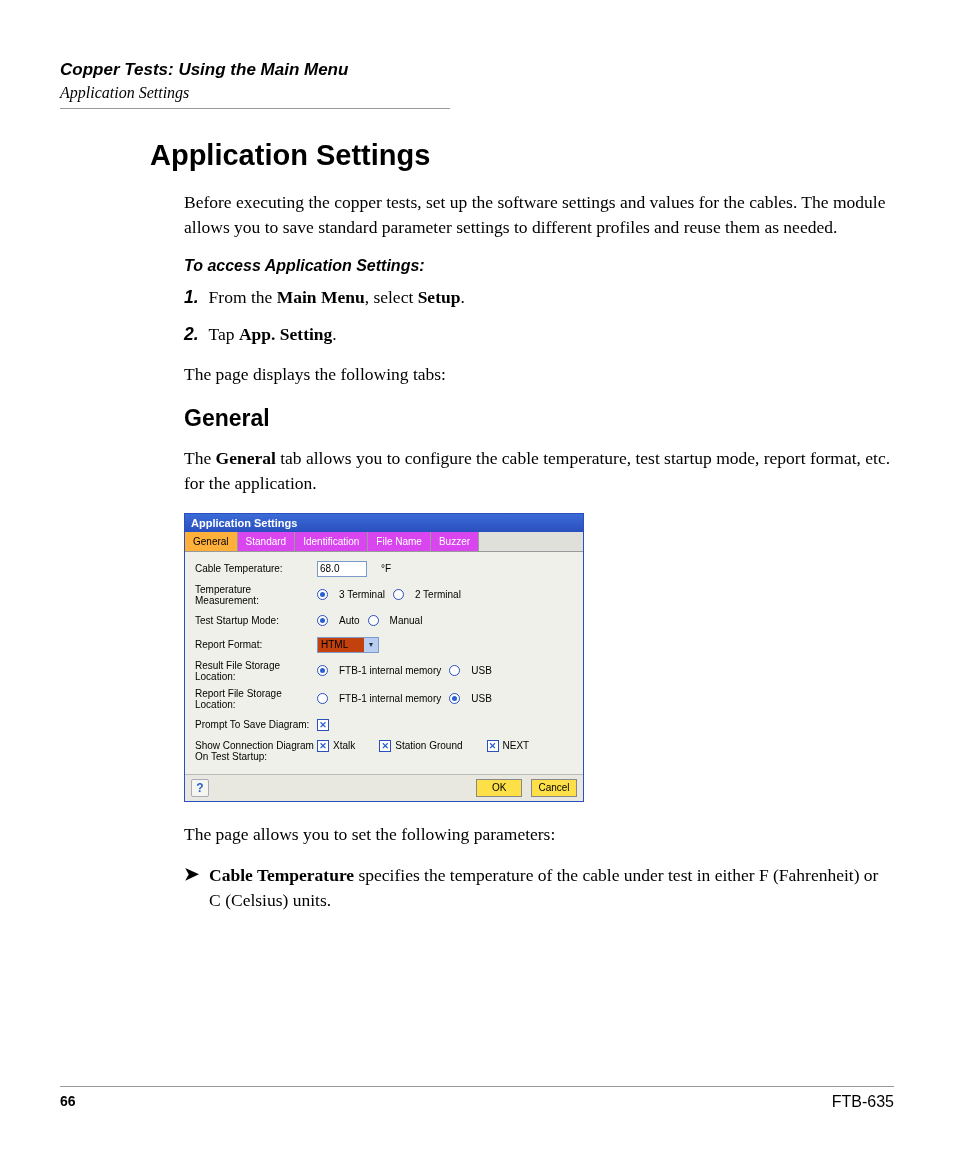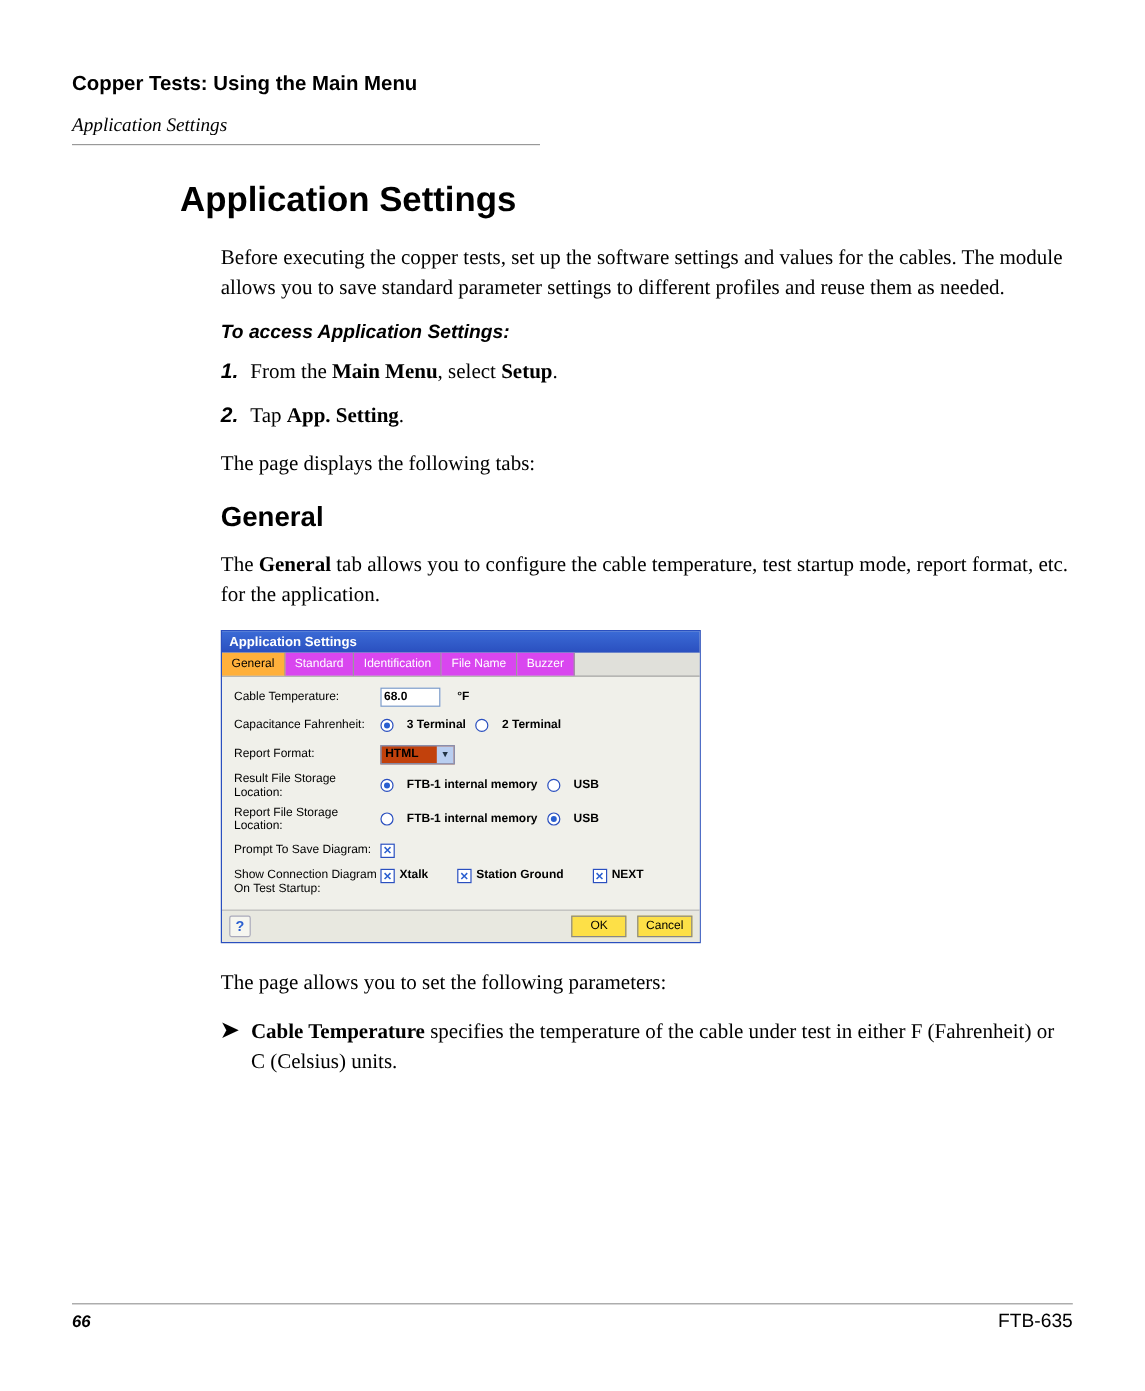--- a/index.html
+++ b/index.html
@@ -11,21 +11,22 @@
     width: 954px;
     height: 1159px;
     position: relative;
     padding: 60px 60px 40px 60px;
   }
   .header-block { margin-bottom: 6px; }
   .chapter-title {
     font-family: Verdana, Arial, sans-serif;
     font-weight: bold;
     font-size: 17px;
-    margin: 0 0 16px 0;
+    margin: 0 0 4px 0;
+    font-style: italic;
   }
   .section-breadcrumb {
     font-family: Georgia, serif;
     font-style: italic;
     font-size: 16px;
     margin: 0 0 6px 0;
   }
   .rule {
     border: none;
     border-top: 1px solid #999;
@@ -112,21 +113,21 @@
     color: #fff;
   }
   .panel { padding: 8px 10px 6px 10px; background: #f0f0ea; }
   .row {
     display: flex;
     align-items: center;
     margin-bottom: 6px;
     min-height: 18px;
   }
   .row-label { width: 122px; font-size: 10px; }
-  .row-controls { display: flex; align-items: center; gap: 8px; flex: 1; font-weight: bold; }
+  .row-controls { display: flex; align-items: center; gap: 8px; flex: 1; }
   .textbox {
     width: 50px; height: 16px; border: 1px solid #7a9ac9;
     background: #fff; font-size: 10px; padding: 0 2px;
     display: inline-flex; align-items: center;
   }
   .unit { font-size: 10px; margin-left: 6px; }
   .radio {
     width: 11px; height: 11px; border-radius: 50%;
     border: 1px solid #2a4fbf; display: inline-flex;
     align-items: center; justify-content: center;
@@ -175,21 +176,21 @@
   .arrow-list { margin: 0 0 0 34px; padding: 0; list-style: none; }
   .arrow-list li { display:flex; gap:10px; font-size:17.5px; line-height:1.45; }
   .arrow-bullet { font-weight:bold; font-size:18px; line-height:1.3; }
   
   .page-footer {
     position: absolute; bottom: 48px; left: 60px; right: 60px;
     border-top: 1px solid #999; padding-top: 6px;
     display: flex; justify-content: space-between;
     font-family: Arial, sans-serif; font-size: 14px;
   }
-  .page-num { font-weight: bold; font-style: italic; }
+  .page-num { font-weight: bold; }
   .doc-id { font-size: 16px; }
 </style>
 </head>
 <body>
 
 <div class="header-block">
   <p class="chapter-title">Copper Tests: Using the Main Menu</p>
   <p class="section-breadcrumb">Application Settings</p>
   <hr class="rule">
 </div>
@@ -235,26 +236,35 @@
     </div>
     <div class="panel">
       <div class="row">
         <div class="row-label">Cable Temperature:</div>
         <div class="row-controls">
           <span class="textbox">68.0</span>
           <span class="unit">°F</span>
         </div>
       </div>
       <div class="row">
-        <div class="row-label">Capacitance Fahrenheit:</div>
+        <div class="row-label">Temperature Measurement:</div>
         <div class="row-controls">
           <span class="radio sel"></span>
             <span class="rlabel">3 Terminal</span>
           <span class="radio"></span>
             <span class="rlabel">2 Terminal</span>
+        </div>
+      </div>
+      <div class="row">
+        <div class="row-label">Test Startup Mode:</div>
+        <div class="row-controls">
+          <span class="radio sel"></span>
+            <span class="rlabel">Auto</span>
+          <span class="radio"></span>
+            <span class="rlabel">Manual</span>
         </div>
       </div>
       <div class="row">
         <div class="row-label">Report Format:</div>
         <div class="row-controls">
           <span class="select">
             <span>HTML</span>
             <span class="caret">▾</span>
           </span>
         </div>

